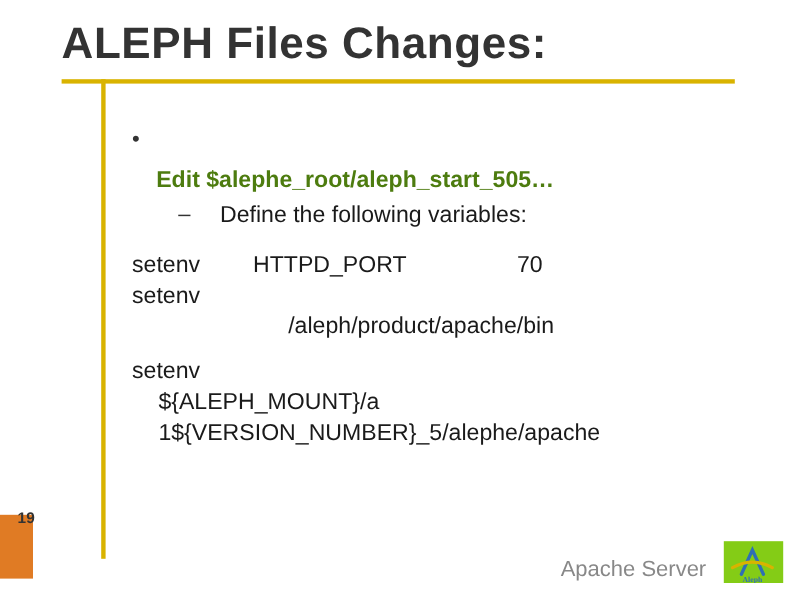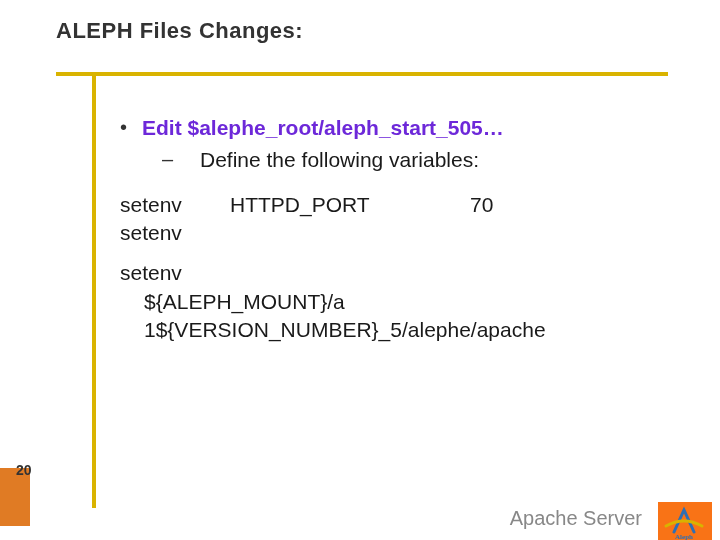--- a/index.html
+++ b/index.html
@@ -16,21 +16,21 @@
   .slide {
     width: 720px;
     height: 540px;
     position: relative;
     box-sizing: border-box;
   }
   .title {
     position: absolute;
     left: 56px;
     top: 18px;
-    font-size: 22px;
+    font-size: 40px;
     font-weight: 700;
     letter-spacing: 0.5px;
     color: #333333;
   }
   .title-underline {
     position: absolute;
     left: 56px;
     top: 72px;
     width: 612px;
     height: 4px;
@@ -64,24 +64,24 @@
     position: absolute;
     right: 78px;
     bottom: 10px;
     font-size: 20px;
     font-weight: 400;
     color: #888888;
   }
   .logo {
     position: absolute;
     right: 8px;
-    bottom: 0;
+    bottom: 10px;
     width: 54px;
     height: 38px;
-    background: #f97316;
+    background: #84cc16;
     text-align: right;
   }
   .logo svg { display: block; }
   .content {
     position: absolute;
     left: 120px;
     top: 114px;
     width: 552px;
     font-size: 21px;
     line-height: 1.35;
@@ -95,21 +95,22 @@
   .bullet-dot {
     width: 22px;
     flex: 0 0 22px;
     font-size: 20px;
     line-height: 1.35;
     color: #333333;
     text-align: left;
   }
   .bullet-text {
     font-weight: 700;
-    color: #6d28d9;
+    color: #4d7c0f;
+    margin-top: 36px;
   }
   .sub-bullet-row {
     display: flex;
     align-items: flex-start;
     margin-left: 42px;
     margin-top: 4px;
   }
   .sub-dash {
     width: 18px;
     flex: 0 0 18px;
@@ -178,30 +179,31 @@
 
       <div class="env-row">
         <span class="col-cmd">setenv</span>
         <span class="col-var">HTTPD_PORT</span>
         <span class="col-val">70</span>
       </div>
 
       <div class="env-row">
         <span class="col-cmd">setenv</span>
       </div>
+      <div class="env-row2-val">/aleph/product/apache/bin</div>
 
       <div class="env-row env-row3">
         <span class="col-cmd">setenv</span>
       </div>
       <div class="env-row3-val">${ALEPH_MOUNT}/a 1${VERSION_NUMBER}_5/alephe/apache</div>
 
     </div>
   </div>
 
-  <div class="page-num">20</div>
+  <div class="page-num">19</div>
 
   <div class="footer-text">Apache Server</div>
 
   <div class="logo">
     <svg width="54" height="38" viewBox="0 0 54 38">
       <path d="M16 30 L26 8 L36 30" fill="none" stroke="#2e6fb5" stroke-width="3" stroke-linecap="round"></path>
       <path d="M8 24 Q26 14 44 24" fill="none" stroke="#d9b300" stroke-width="3" stroke-linecap="round"></path>
       <text x="26" y="37" font-size="7" font-family="Verdana" fill="#2e6fb5" font-weight="700" text-anchor="middle">Aleph</text>
     </svg>
   </div>

